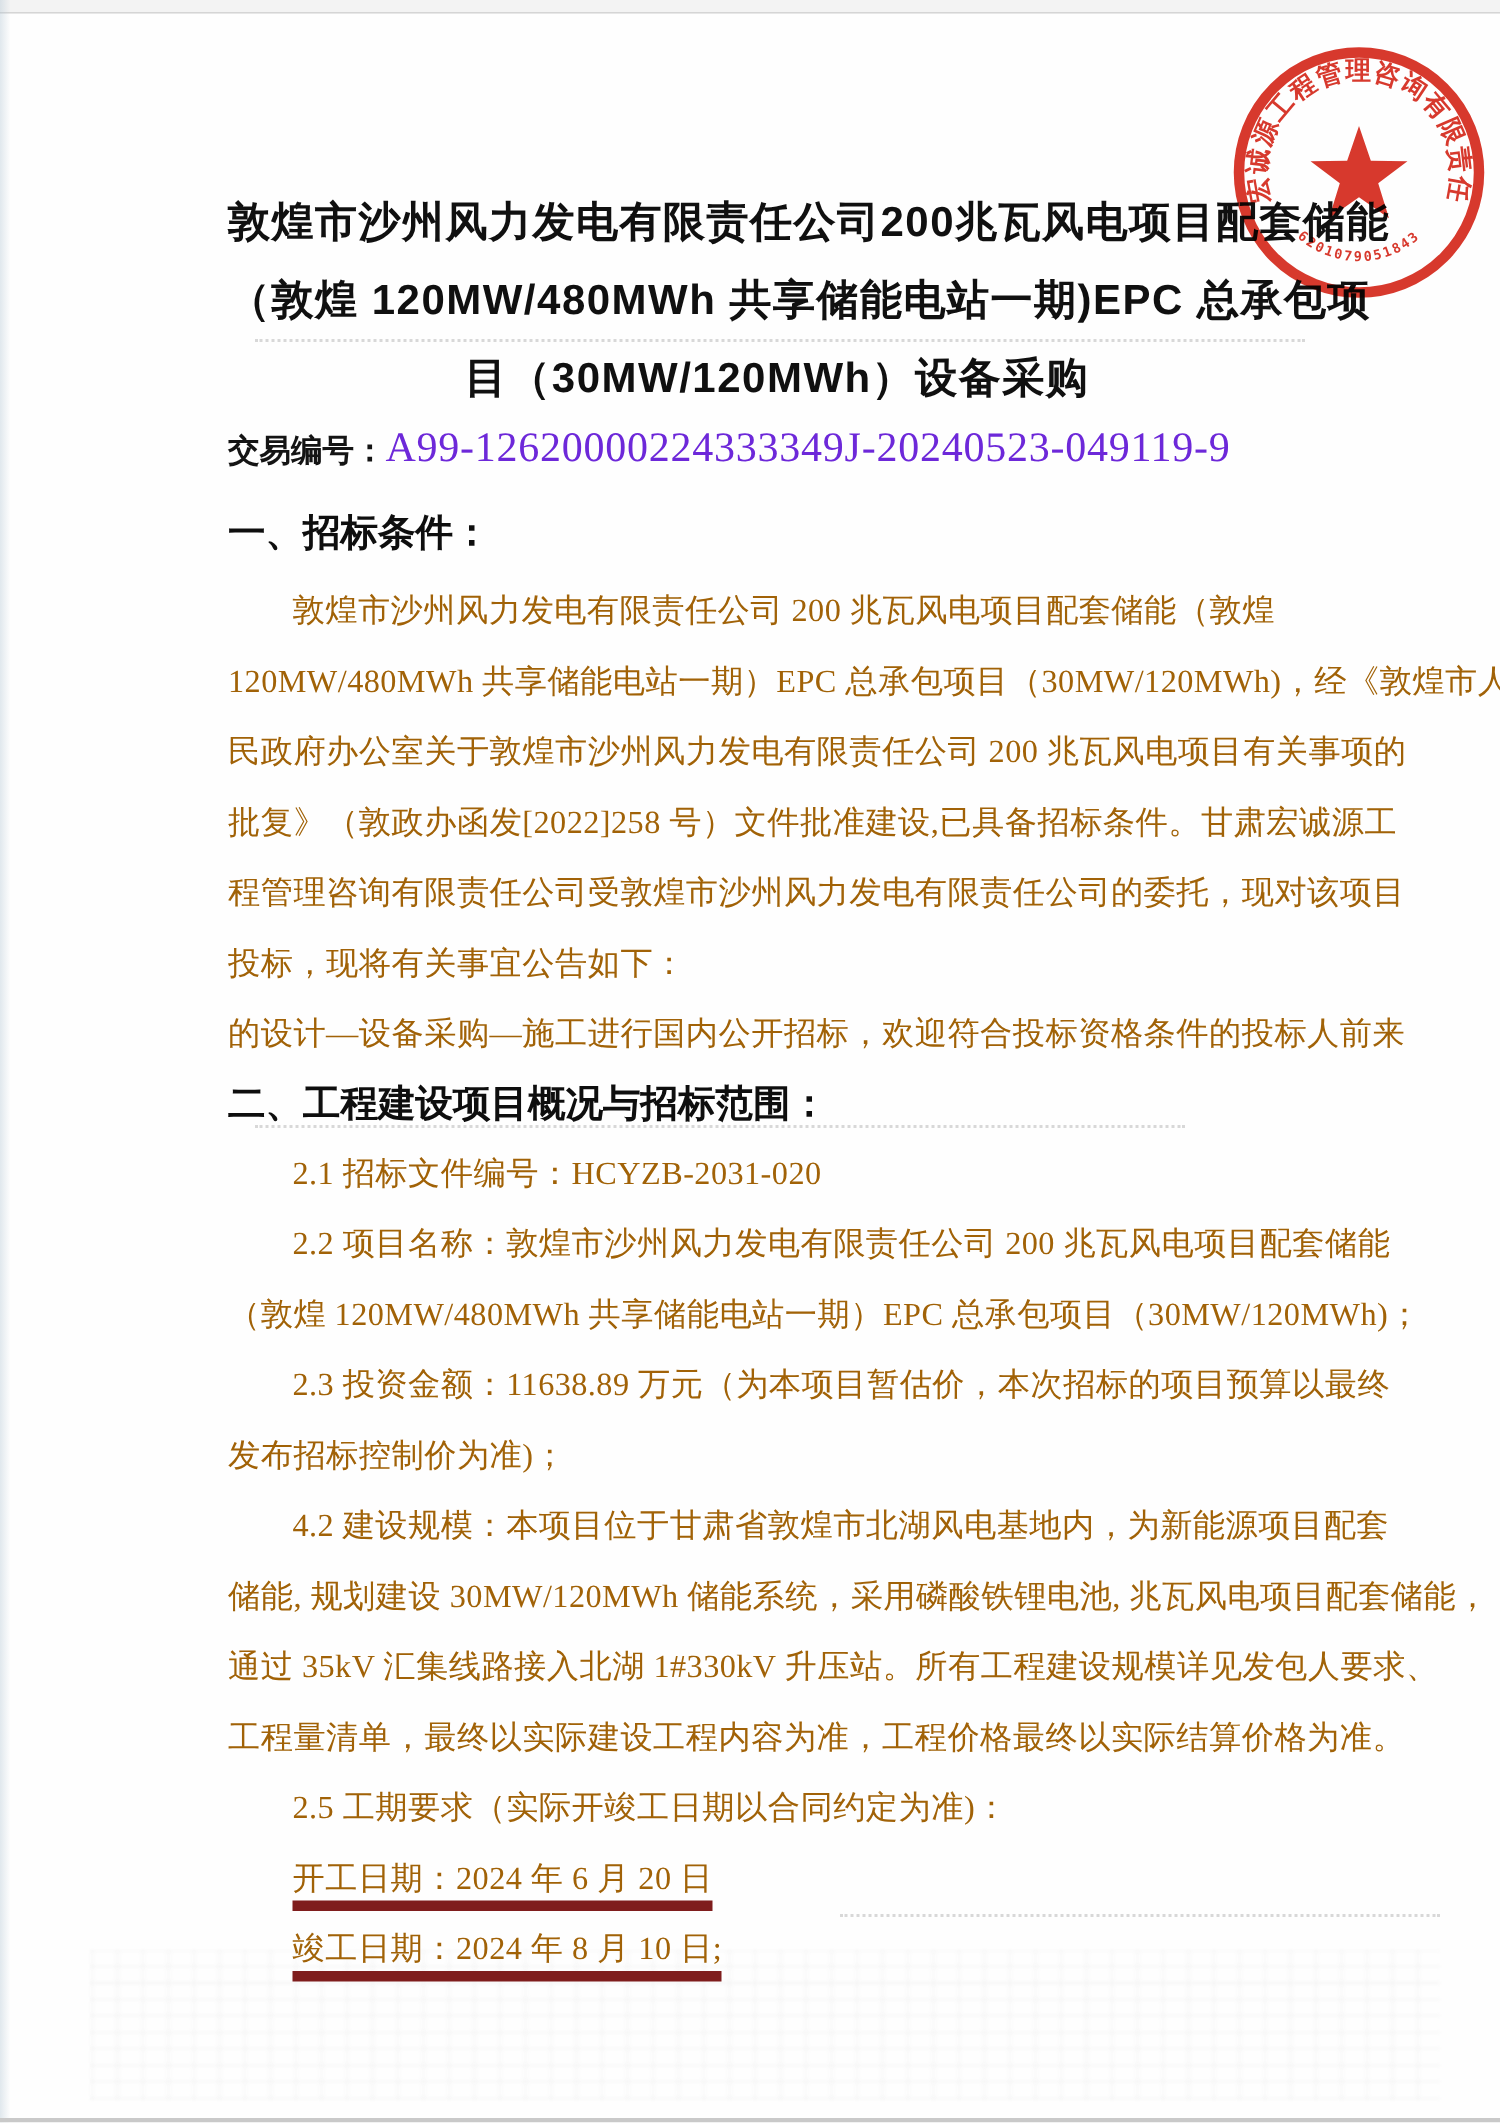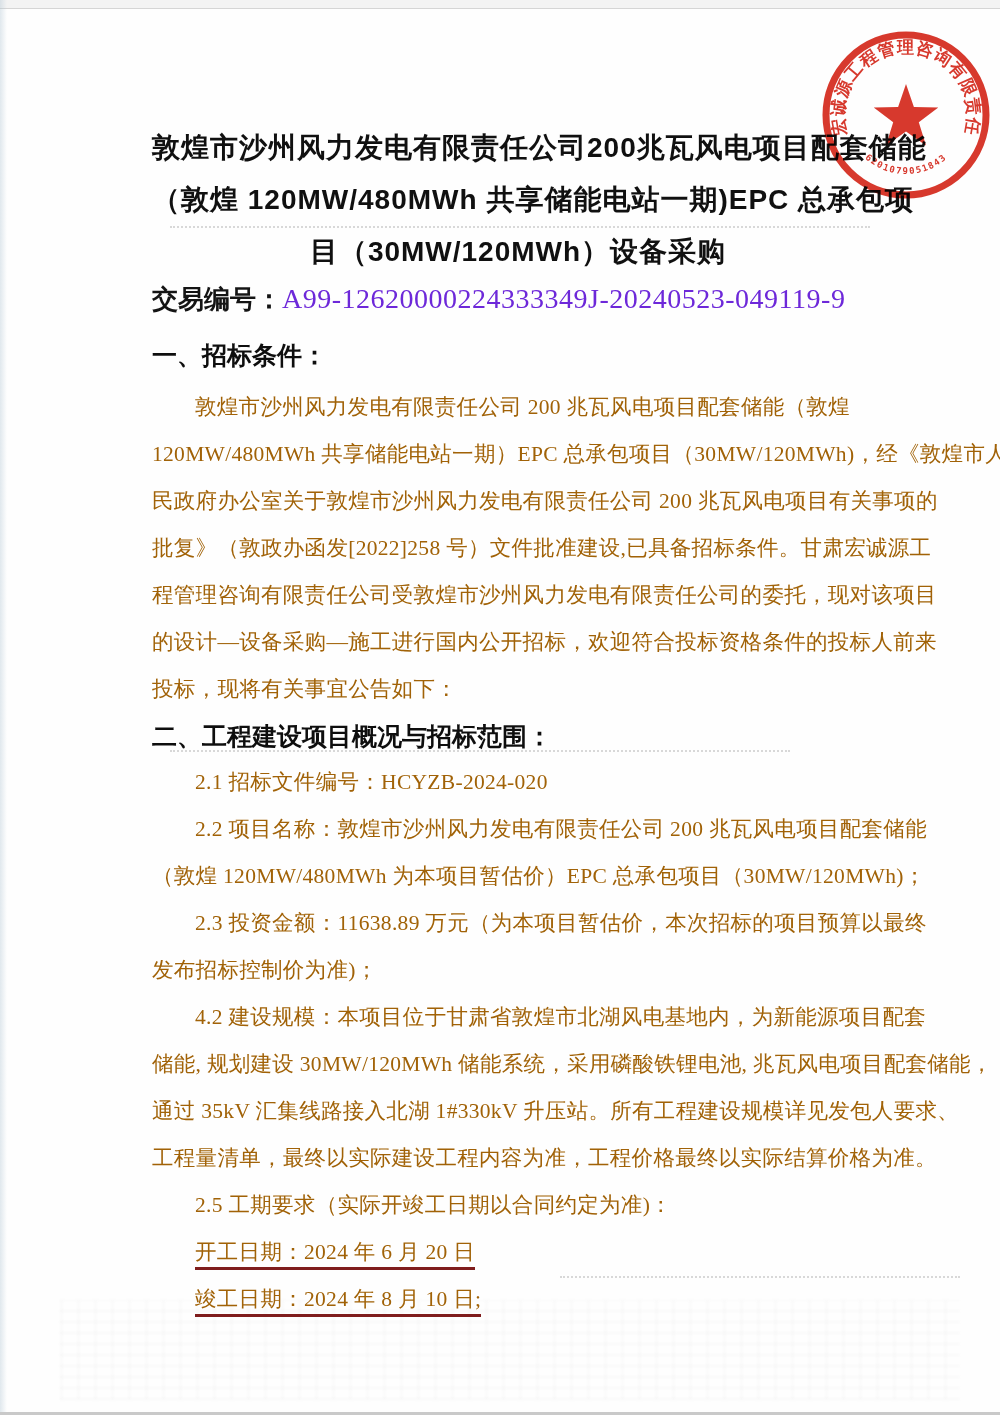--- a/index.html
+++ b/index.html
@@ -24,34 +24,34 @@
   .dot-artifact { position:absolute; height:0; border-top:2px dotted rgba(120,120,120,0.28); }
 
   .content { position:absolute; top:0; left:152px; width:732px; padding-top:122px; }
 
   .title-block { text-align:center; font-family:"Liberation Sans","DejaVu Sans",sans-serif; }
   .title-line { font-size:28px; font-weight:700; line-height:52px; letter-spacing:1px;
     color:#101010; white-space:nowrap; }
 
   .trans-line { margin-top:4px; line-height:34px; white-space:nowrap; }
   .trans-label { font-family:"Liberation Sans","DejaVu Sans",sans-serif; font-weight:700;
-    font-size:26px; color:#141414; }
+    font-size:21px; color:#141414; }
   .trans-value { font-family:"Liberation Serif","DejaVu Serif",serif; font-size:28px;
     color:#6d28d9; letter-spacing:0.5px; }
 
   .sec-heading { margin-top:16px; font-family:Liberation Serif, serif;
     font-weight:700; font-size:25px; line-height:40px; color:#0e0e0e; white-space:nowrap; }
   .sec2-heading { margin-top:4px; }
 
   .para { margin-top:8px; }
   .line { font-size:21.5px; line-height:47px; white-space:nowrap; color:#a16207;
     letter-spacing:0.3px; }
   .indent { text-indent:43px; }
 
-  .date-line .u { border-bottom:3px solid #7f1d1d; padding-bottom:3px; }
+  .date-line .u { border-bottom:7px solid #7f1d1d; padding-bottom:3px; }
 
   .seal-wrap { position:absolute; left:811px; top:20px; width:190px; height:190px;
     mix-blend-mode:multiply; opacity:0.92; pointer-events:none; }
   .seal-wrap svg { width:100%; height:100%; }
   .seal-arc-text { font-family:"Liberation Sans","DejaVu Sans",sans-serif; font-size:17px;
     font-weight:700; letter-spacing:1px; }
   .seal-serial { font-family:"DejaVu Sans Mono","Liberation Mono",monospace; font-size:9px;
     font-weight:700; letter-spacing:1.5px; }
 </style>
 </head>
@@ -80,30 +80,30 @@
     </div>
 
     <div class="sec-heading">一、招标条件：</div>
 
     <div class="para">
       <div class="line indent">敦煌市沙州风力发电有限责任公司 200 兆瓦风电项目配套储能（敦煌</div>
       <div class="line">120MW/480MWh 共享储能电站一期）EPC 总承包项目（30MW/120MWh)，经《敦煌市人</div>
       <div class="line">民政府办公室关于敦煌市沙州风力发电有限责任公司 200 兆瓦风电项目有关事项的</div>
       <div class="line">批复》（敦政办函发[2022]258 号）文件批准建设,已具备招标条件。甘肃宏诚源工</div>
       <div class="line">程管理咨询有限责任公司受敦煌市沙州风力发电有限责任公司的委托，现对该项目</div>
+      <div class="line">投标，现将有关事宜公告如下：</div>
       <div class="line">的设计—设备采购—施工进行国内公开招标，欢迎符合投标资格条件的投标人前来</div>
-      <div class="line">投标，现将有关事宜公告如下：</div>
     </div>
 
     <div class="sec-heading sec2-heading">二、工程建设项目概况与招标范围：</div>
 
     <div class="para" style="margin-top:2px;">
-      <div class="line indent">2.1 招标文件编号：HCYZB-2024-020</div>
+      <div class="line indent">2.1 招标文件编号：HCYZB-2031-020</div>
       <div class="line indent">2.2 项目名称：敦煌市沙州风力发电有限责任公司 200 兆瓦风电项目配套储能</div>
-      <div class="line">（敦煌 120MW/480MWh 为本项目暂估价）EPC 总承包项目（30MW/120MWh)；</div>
+      <div class="line">（敦煌 120MW/480MWh 共享储能电站一期）EPC 总承包项目（30MW/120MWh)；</div>
       <div class="line indent">2.3 投资金额：11638.89 万元（为本项目暂估价，本次招标的项目预算以最终</div>
       <div class="line">发布招标控制价为准)；</div>
       <div class="line indent">4.2 建设规模：本项目位于甘肃省敦煌市北湖风电基地内，为新能源项目配套</div>
       <div class="line">储能, 规划建设 30MW/120MWh 储能系统，采用磷酸铁锂电池, 兆瓦风电项目配套储能，</div>
       <div class="line">通过 35kV 汇集线路接入北湖 1#330kV 升压站。所有工程建设规模详见发包人要求、</div>
       <div class="line">工程量清单，最终以实际建设工程内容为准，工程价格最终以实际结算价格为准。</div>
       <div class="line indent">2.5 工期要求（实际开竣工日期以合同约定为准)：</div>
       <div class="line indent date-line"><span class="u">开工日期：2024 年 6 月 20 日</span></div>
       <div class="line indent date-line"><span class="u">竣工日期：2024 年 8 月 10 日;</span></div>
     </div>

